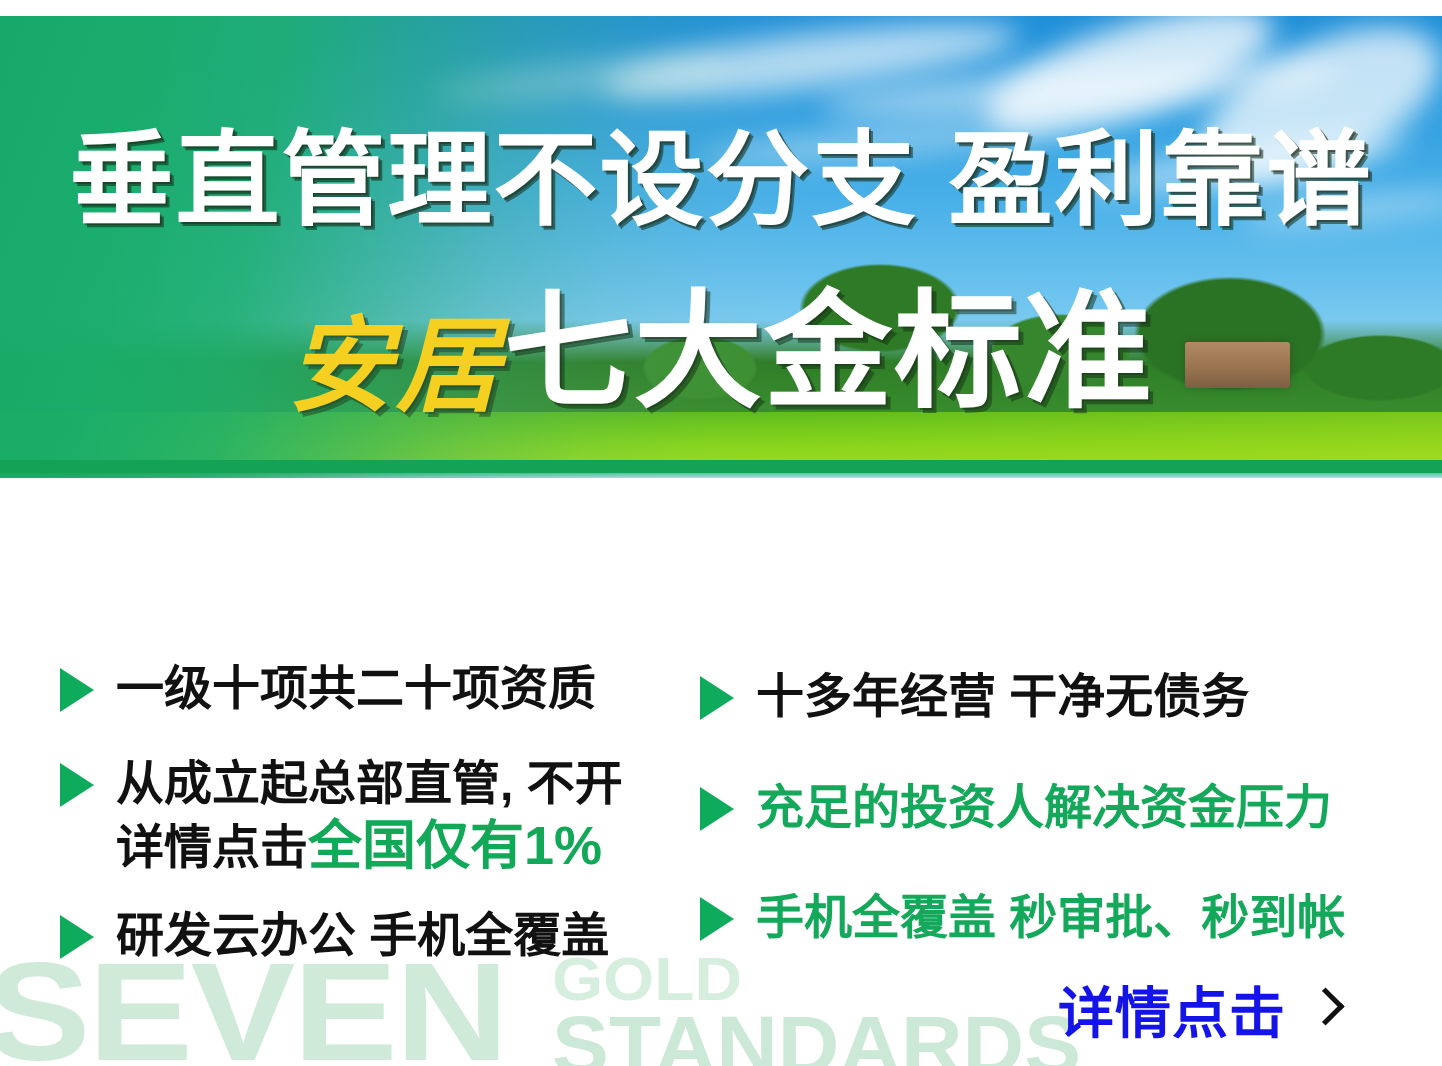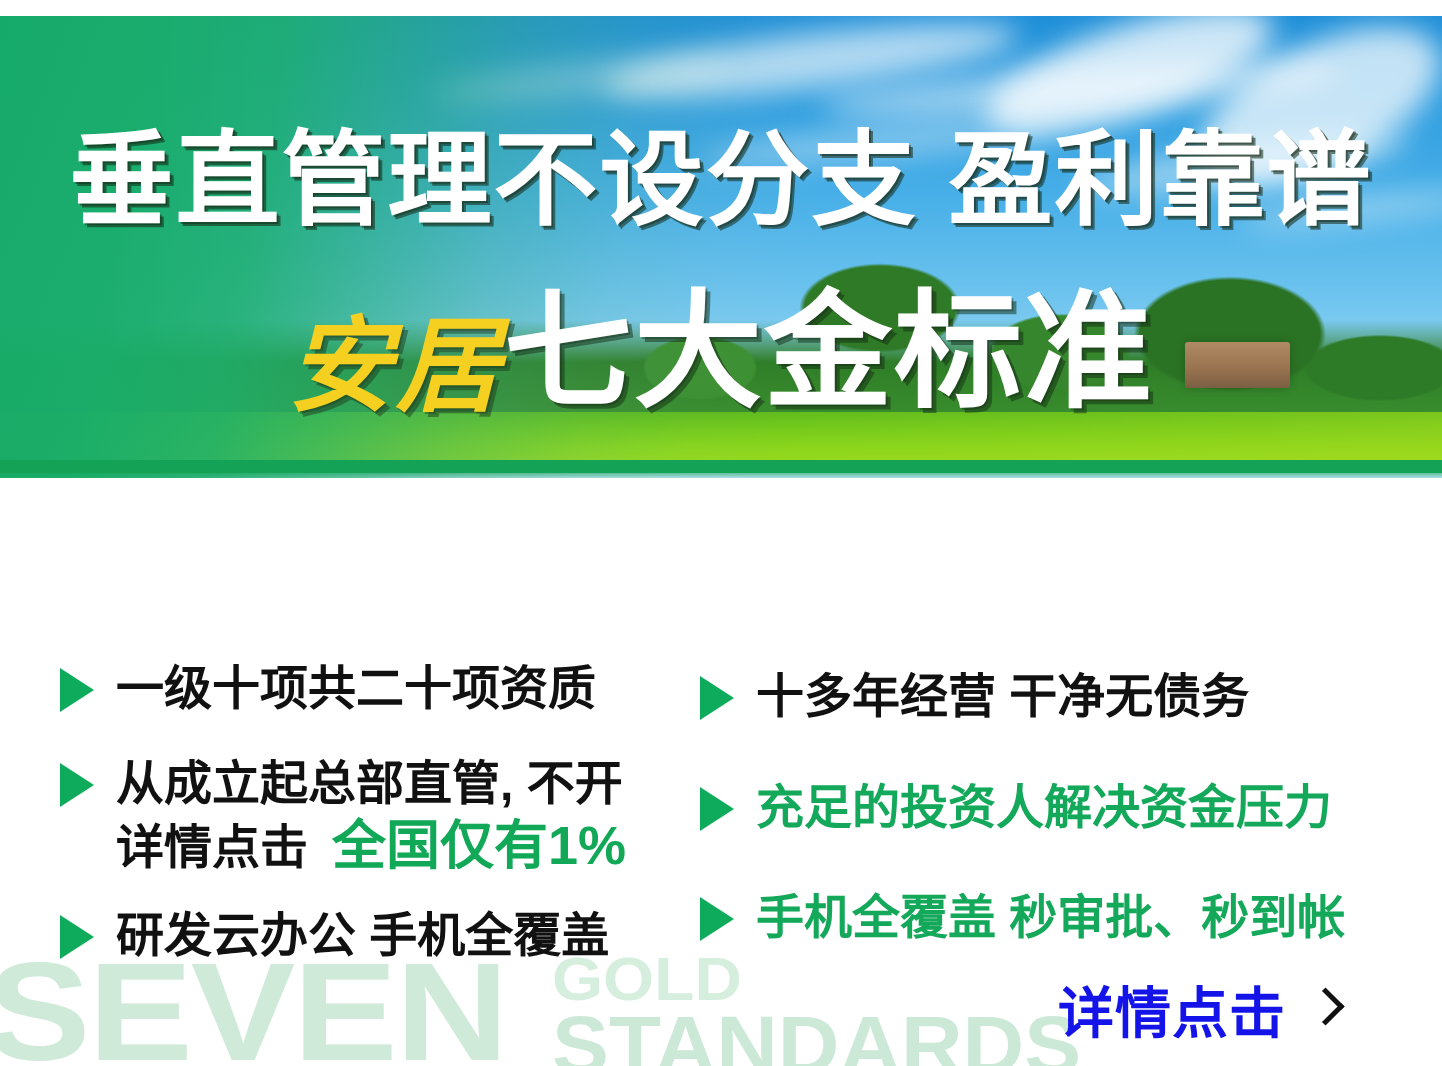--- a/index.html
+++ b/index.html
@@ -228,21 +228,20 @@
     font-weight: bold;
     color: #111111;
     letter-spacing: 0px;
     white-space: nowrap;
   }
   .btxt.green { color: #13A85A; }
   .btxt .hl {
     color: #11A857;
     font-weight: bold;
     font-size: 54px;
-    margin-left: 24px;
   }
   .bullet.l2 { margin-bottom: 28px; }
   .bullet.r1 { margin-bottom: 52px; }
   .bullet.r2 { margin-bottom: 52px; }
 
   
   .watermark {
     position: absolute;
     left: -14px;
     top: 952px;

